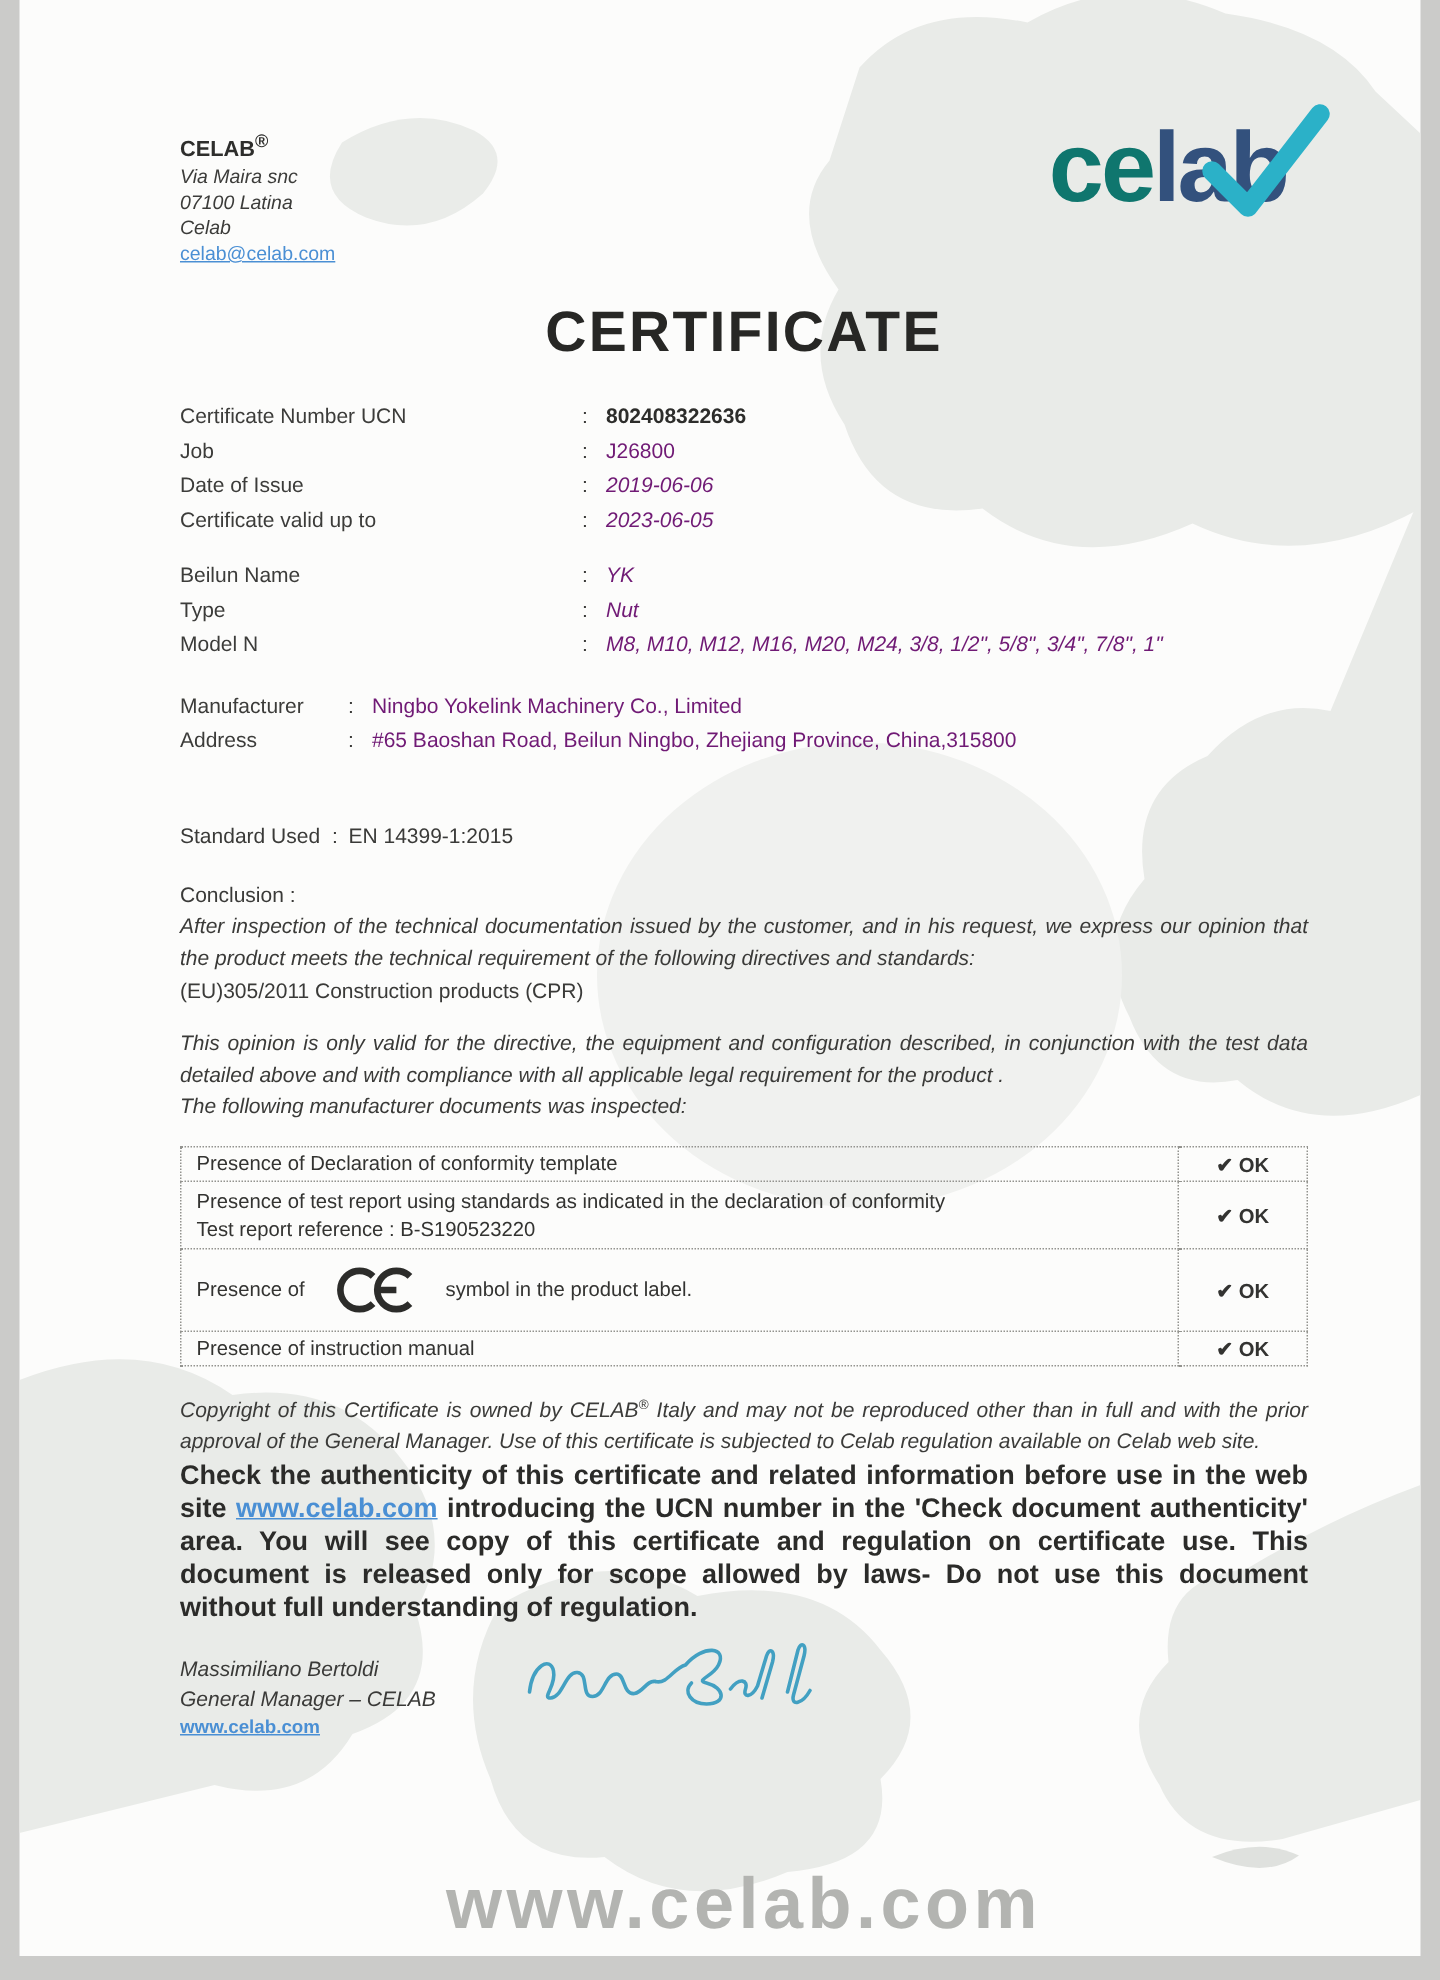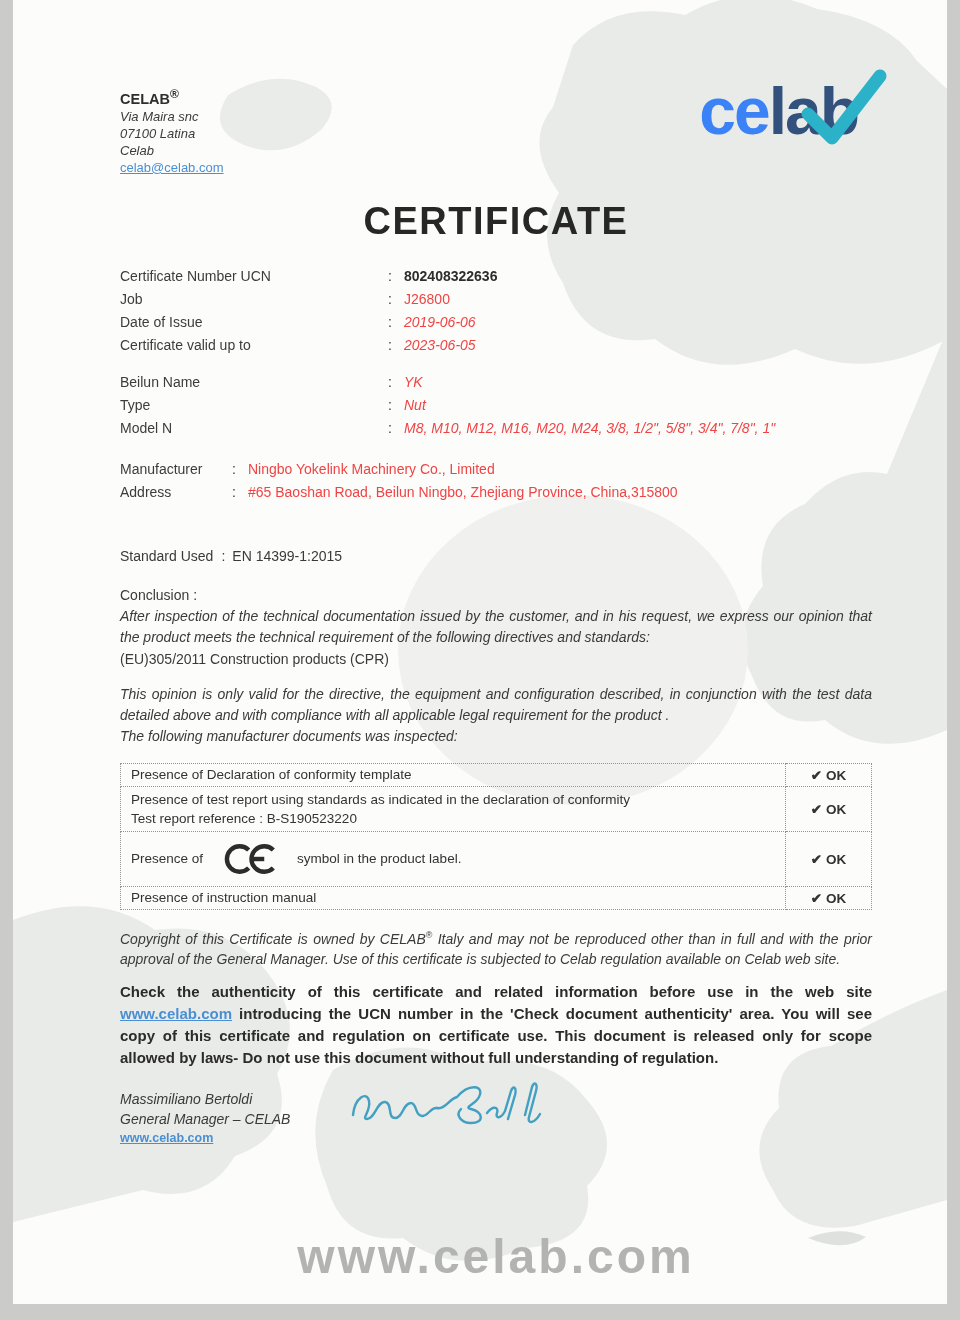--- a/index.html
+++ b/index.html
@@ -20,32 +20,32 @@
 
   a.link { color:#4a8fd4; text-decoration:underline; cursor:pointer; }
 
   
   .header { position:relative; padding-top:86px; }
   .company { font-size:13px; line-height:17px; color:#3c3c3a; }
   .company .co-name { font-size:14.5px; font-weight:700; font-style:normal; color:#2e2e2c; }
   .company .addr { font-style:italic; }
   .company .email { font-size:13px; }
   .logo { position:absolute; right:0; top:78px; font-size:66px; font-weight:700; letter-spacing:-2px; line-height:1; padding-right:14px; }
-  .logo .lg-cyan { color:#3b82f6;text-align:center; }
+  .logo .lg-cyan { color:#0f766e;text-align:center; }
   .logo .lg-navy { color:#33517d; }
   .logo svg { position:absolute; right:-18px; top:-12px; }
 
   .title { text-align:center; font-size:38px; font-weight:800; letter-spacing:1.5px; color:#272725; margin-top:24px; }
 
   
   .kv-block { margin-top:22px; font-size:14px; }
   .kv-row { display:flex; line-height:23px; }
   .kv-label { width:268px; color:#3c3c3a; flex:none; }
   .kv-colon { width:16px; flex:none; }
-  .kv-value { color:#ef4444; }
+  .kv-value { color:#701a75; }
   .v-bold { font-weight:700; color:#2d2d2b; }
   .v-italic { font-style:italic; }
   .kv2 .kv-label { width:112px; }
   .gap14 { height:14px; }
 
   .standard-line { margin-top:44px; font-size:14px; display:flex; }
   .standard-line .s-label { flex:none; }
   .standard-line .s-colon { padding:0 7px 0 8px; }
 
   .conclusion { margin-top:20px; font-size:14px; }
@@ -60,21 +60,21 @@
   table.checklist { width:100%; border-collapse:collapse; margin-top:16px; font-size:13.5px; }
   table.checklist td { border:1.6px dotted #93938f; padding:3px 10px; color:#333331; }
   td.c-status { width:86px; text-align:center; font-weight:700; white-space:nowrap; color:#222; }
   .chk { font-weight:700; }
   .row2-line { line-height:19px; }
   .ce-row { display:flex; align-items:center; gap:18px; padding:8px 0; }
   .ce-mark { flex:none; }
 
   .copyright { margin-top:15px; font-size:14px; font-style:italic; text-align:justify; line-height:21px; color:#3b3b39; }
   .copyright sup { font-size:9px; font-style:normal; }
-  .authenticity { margin-top:11px; font-size:15px; font-weight:700; text-align:justify; line-height:22px; color:#2b2b29; }
+  .authenticity { margin-top:1px; font-size:18px; font-weight:700; text-align:justify; line-height:22px; color:#2b2b29; }
   .authenticity a.link { font-weight:700; }
 
   .signature { position:relative; margin-top:20px; font-size:14px; }
   .sig-name, .sig-role { font-style:italic; line-height:20px; color:#3a3a38; }
   .sig-link { font-size:12.5px; font-weight:700; }
   .sig-scrawl { position:absolute; left:225px; top:-14px; }
 
   .url-watermark { margin-top:84px; text-align:center; font-size:48px; font-weight:600; letter-spacing:3px; color:#b3b4b1; }
 </style>
 </head>

